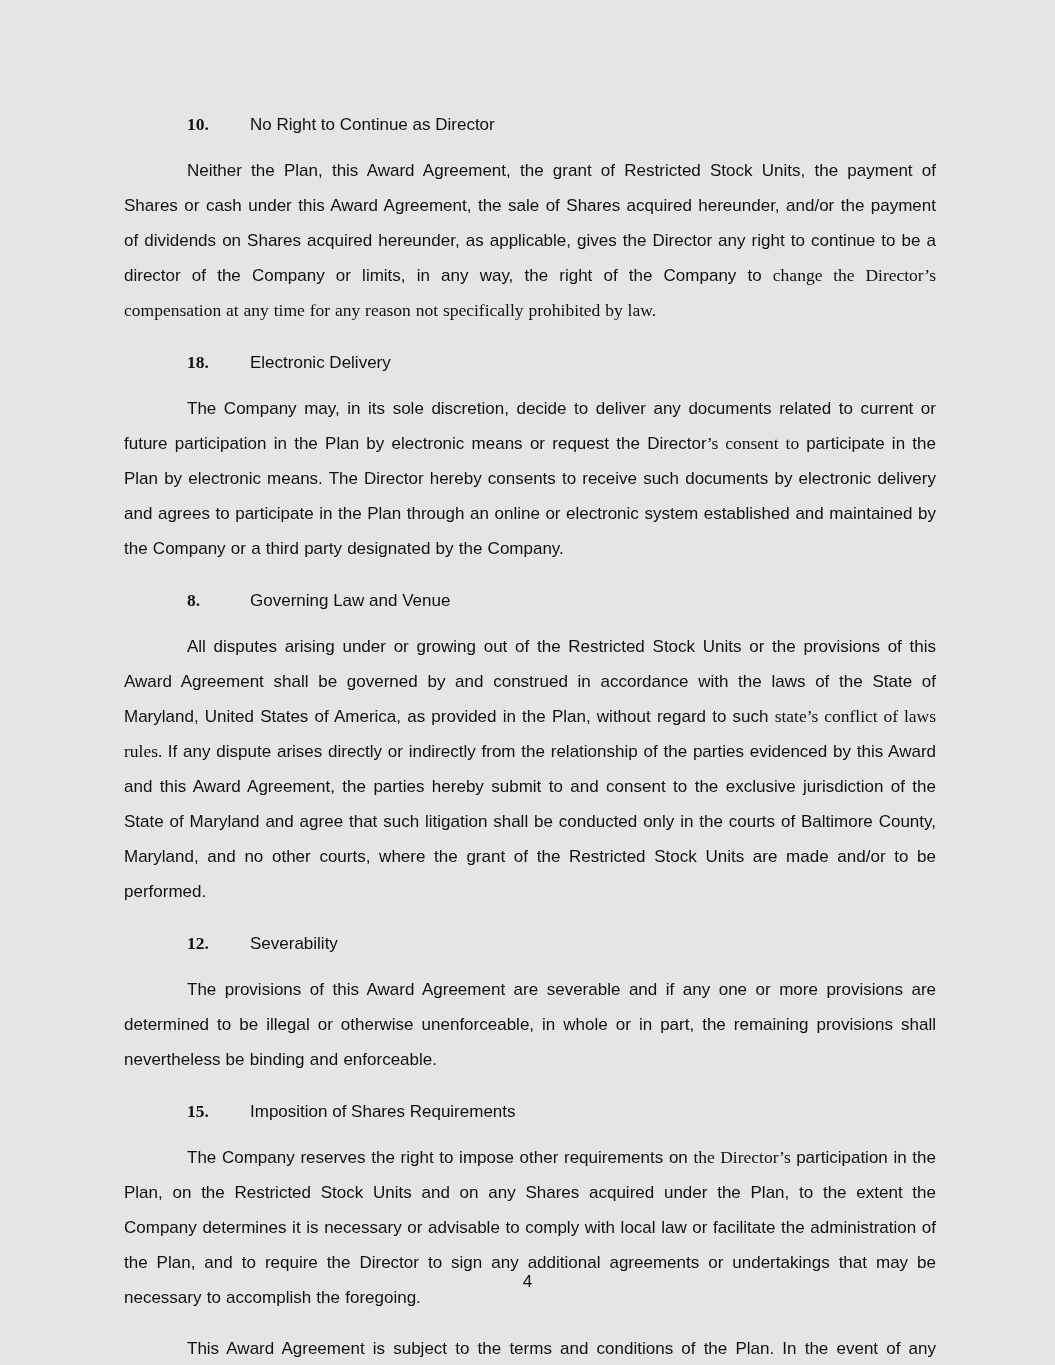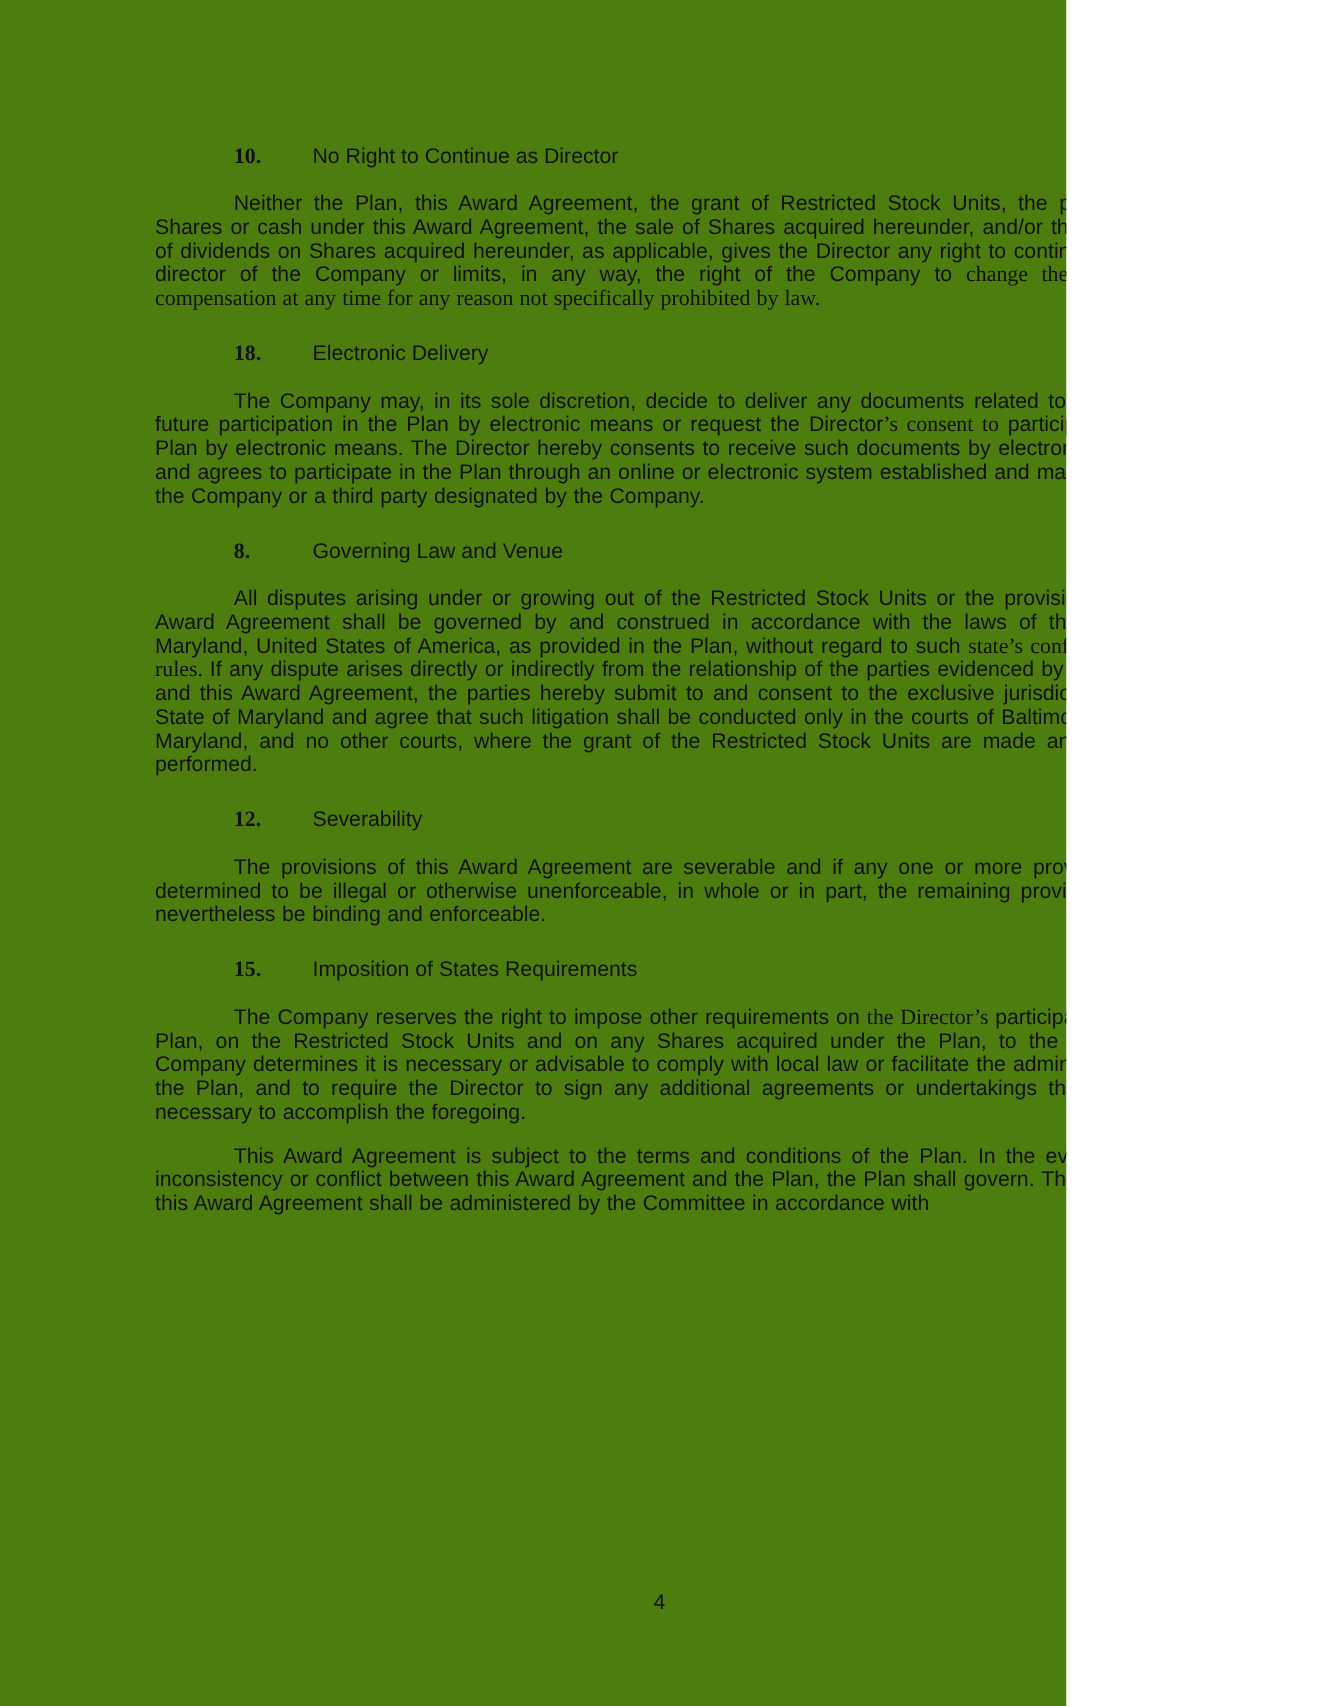--- a/index.html
+++ b/index.html
@@ -2,23 +2,23 @@
 <html><head>
 <meta charset="utf-8">
 <style>
   html, body {
     margin: 0;
     padding: 0;
     background: #ffffff;
   }
   .page {
     position: relative;
-    width: 853px;
+    width: 1055px;
     height: 1365px;
-    background: #4d7c0f;
+    background: #e5e5e5;
     color: #111111;
     overflow: hidden;
     font-family: "Liberation Sans", sans-serif;
   }
   .content {
     position: absolute;
     left: 124px;
     top: 112px;
     width: 812px;
   }
@@ -39,21 +39,21 @@
     font-weight: bold;
     font-size: 17.5px;
   }
   .sec-title {
     font-family: "Liberation Sans", sans-serif;
     font-weight: normal;
   }
   .sec-body {
     margin: 16px 0 0 0;
     font-size: 17px;
-    line-height: 19px;
+    line-height: 35px;
     text-align: justify;
     text-indent: 63px;
     word-spacing: 0.5px;
   }
   .run-sans {
     font-family: "Liberation Sans", sans-serif;
   }
   .run-serif {
     font-family: "Liberation Serif", serif;
     font-size: 17.5px;
@@ -88,21 +88,21 @@
       <div class="sec-heading"><span class="sec-num">8.</span><span class="sec-title">Governing Law and Venue</span></div>
       <p class="sec-body"><span class="run-sans">All disputes arising under or growing out of the Restricted Stock Units or the provisions of this Award Agreement shall be governed by and construed in accordance with the laws of the State of Maryland, United States of America, as provided in the Plan, without regard to such </span><span class="run-serif">state’s conflict of laws rules. </span><span class="run-sans">If any dispute arises directly or indirectly from the relationship of the parties evidenced by this Award and this Award Agreement, the parties hereby submit to and consent to the exclusive jurisdiction of the State of Maryland and agree that such litigation shall be conducted only in the courts of Baltimore County, Maryland, and no other courts, where the grant of the Restricted Stock Units are made and/or to be performed.</span></p>
     </div>
 
     <div class="sec">
       <div class="sec-heading"><span class="sec-num">12.</span><span class="sec-title">Severability</span></div>
       <p class="sec-body"><span class="run-sans">The provisions of this Award Agreement are severable and if any one or more provisions are determined to be illegal or otherwise unenforceable, in whole or in part, the remaining provisions shall nevertheless be binding and enforceable.</span><span class="run-serif"></span><span class="run-sans"></span></p>
     </div>
 
     <div class="sec">
-      <div class="sec-heading"><span class="sec-num">15.</span><span class="sec-title">Imposition of States Requirements</span></div>
+      <div class="sec-heading"><span class="sec-num">15.</span><span class="sec-title">Imposition of Shares Requirements</span></div>
       <p class="sec-body"><span class="run-sans">The Company reserves the right to impose other requirements on </span><span class="run-serif">the Director’s </span><span class="run-sans">participation in the Plan, on the Restricted Stock Units and on any Shares acquired under the Plan, to the extent the Company determines it is necessary or advisable to comply with local law or facilitate the administration of the Plan, and to require the Director to sign any additional agreements or undertakings that may be necessary to accomplish the foregoing.</span></p>
     </div>
 
     <div class="sec">
       <p class="sec-body"><span class="run-sans">This Award Agreement is subject to the terms and conditions of the Plan. In the event of any inconsistency or conflict between this Award Agreement and the Plan, the Plan shall govern. The Plan and this Award Agreement shall be administered by the Committee in accordance with</span><span class="run-serif"></span><span class="run-sans"></span></p>
     </div>
 
   </div>
 
   <div class="page-number">4</div>

